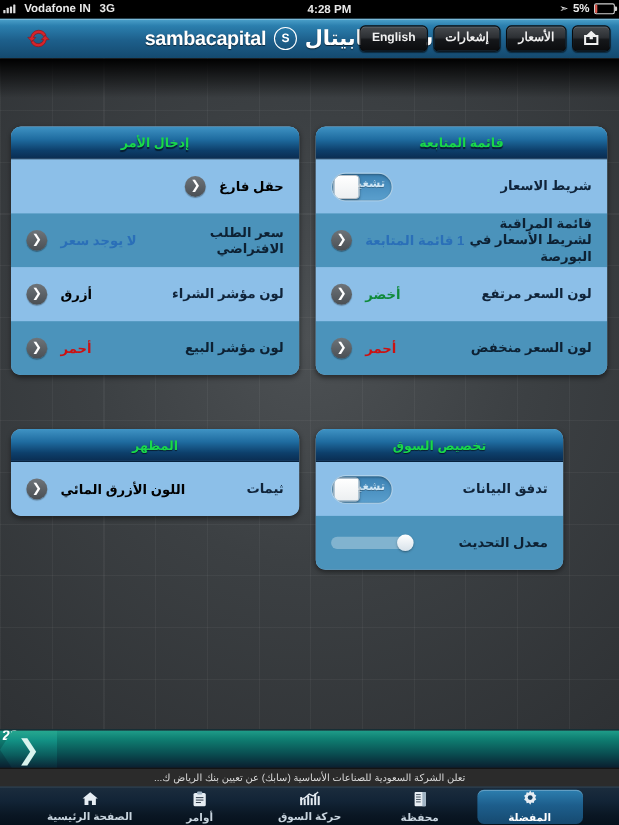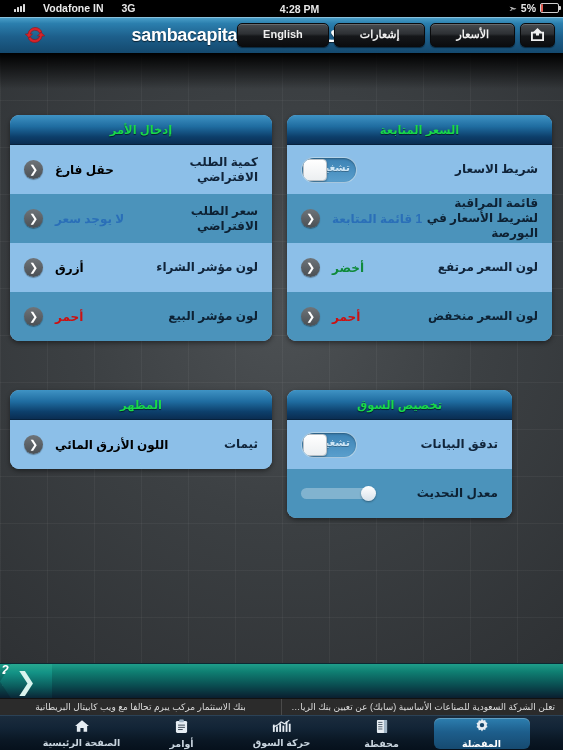--- a/index.html
+++ b/index.html
@@ -10,21 +10,21 @@
     -webkit-font-smoothing:antialiased;
   }
   .screen{position:relative;width:563px;height:750px;overflow:hidden;}
 
   
   .statusbar{
     position:absolute;top:0;left:0;width:563px;height:17px;
     background:#000;color:#e8e8e8;font-size:10.5px;font-weight:bold;
     direction:ltr;
   }
-  .sb-left{position:absolute;left:14px;top:2px;display:flex;align-items:center;gap:18px;text-align:right;}
+  .sb-left{position:absolute;left:3px;top:2px;display:flex;align-items:center;gap:8px;text-align:right;}
   .sb-center{position:absolute;left:0;right:0;top:3px;text-align:center;font-size:10.5px;padding-left:36px;}
   .sb-right{position:absolute;right:4px;top:2px;display:flex;align-items:center;gap:4px;}
   .bars{display:inline-flex;align-items:flex-end;gap:1px;height:8px;}
   .bars i{display:block;width:2px;background:#dcdcdc;border-radius:.5px;}
   .bars i:nth-child(1){height:3px}.bars i:nth-child(2){height:5px}
   .bars i:nth-child(3){height:6px}.bars i:nth-child(4){height:8px}
   .batt{display:inline-block;width:17px;height:8px;border:1px solid #cfcfcf;border-radius:2px;position:relative;}
   .batt:after{content:"";position:absolute;right:-3px;top:2px;width:2px;height:4px;background:#cfcfcf;border-radius:0 1px 1px 0;}
   .batt i{display:block;height:100%;width:13%;background:#e05a4f;border-radius:1px;}
   .loc{font-size:10px;transform:rotate(0deg);}
@@ -52,21 +52,21 @@
     position:absolute;left:22px;top:50%;transform:translateY(-50%);
     width:26px;height:26px;color:#d8232a;font-size:24px;line-height:24px;
     display:flex;align-items:center;justify-content:center;cursor:pointer;
     text-shadow:0 1px 1px rgba(0,0,0,.5);
   }
   .nav-btns{position:absolute;right:8px;top:50%;transform:translateY(-50%);display:flex;gap:5px;direction:ltr;}
   .nbtn{
     background:linear-gradient(to bottom,#474b4f 0%,#2d3034 45%,#15171a 55%,#0b0c0e 100%);
     border:1px solid #0a0b0d;border-radius:5px;
     color:#f0f0f0;font-size:11px;font-weight:bold;
-    padding:5px 25px 6px;line-height:1;cursor:pointer;
+    padding:5px 10px 6px;line-height:1;cursor:pointer;
     box-shadow:inset 0 1px 0 rgba(255,255,255,.18),0 1px 1px rgba(0,0,0,.5);
     white-space:nowrap;
   }
   .nbtn.icon{padding:4px 9px 5px;font-size:14px;}
 
   
   .content{
     position:absolute;top:53px;left:0;width:563px;height:610px;
     background:
       repeating-linear-gradient(to right,rgba(255,255,255,.045) 0 1px,transparent 1px 47px),
@@ -245,21 +245,20 @@
     </div>
   </div>
 
   <div class="content">
     <div class="topfade"></div>
 
     <div class="panel" style="left:10px;top:62px;width:262px;">
       <div class="panel-head">إدخال الأمر</div>
 
       <div class="row odd">
-        <span class="row-label">كمية الطلب الافتراضي</span>
         <span class="row-right">
           <span class="row-value" style="color:#000000">حقل فارغ</span>
           <span class="chev">❮</span>
         </span>
       </div>
 
       <div class="row even">
         <span class="row-label">سعر الطلب الافتراضي</span>
         <span class="row-right">
           <span class="row-value" style="color:#2a6fb8">لا يوجد سعر</span>
@@ -278,21 +277,21 @@
       <div class="row even">
         <span class="row-label">لون مؤشر البيع</span>
         <span class="row-right">
           <span class="row-value" style="color:#cc1111">أحمر</span>
           <span class="chev">❮</span>
         </span>
       </div>
     </div>
 
     <div class="panel" style="left:287px;top:62px;width:265px;">
-      <div class="panel-head">السعر المتابعة</div>
+      <div class="panel-head">قائمة المتابعة</div>
 
       <div class="row odd">
         <span class="row-label">شريط الاسعار</span>
         <span class="row-right">
           <span class="switch">
             <span class="sw-label">تشغيل</span>
             <span class="knob"></span>
           </span>
         </span>
       </div>
@@ -360,21 +359,20 @@
   <div class="ticker">
     <div class="tk-item left">
       <span class="tk-sym">20</span>
       <span class="tk-sub">تدا</span>
     </div>
     <div class="tk-arrow">❮</div>
   </div>
 
   <div class="news">
     <div class="news-item">تعلن الشركة السعودية للصناعات الأساسية (سابك) عن تعيين بنك الرياض ك...</div>
-    <div class="news-item">بنك الاستثمار مركب يبرم تحالفا مع ويب كابيتال البريطانية</div>
   </div>
 
   <div class="tabbar">
 
     <div class="tab">
       <span class="tab-icon">
         <svg class="ic-svg" width="16" height="14" viewBox="0 0 18 15" aria-hidden="true">
           <path d="M9 1L1.2 7.4h2V14h4V9.7h3.6V14h4V7.4h2z" fill="#e6edf3"></path>
         </svg>
       </span>

